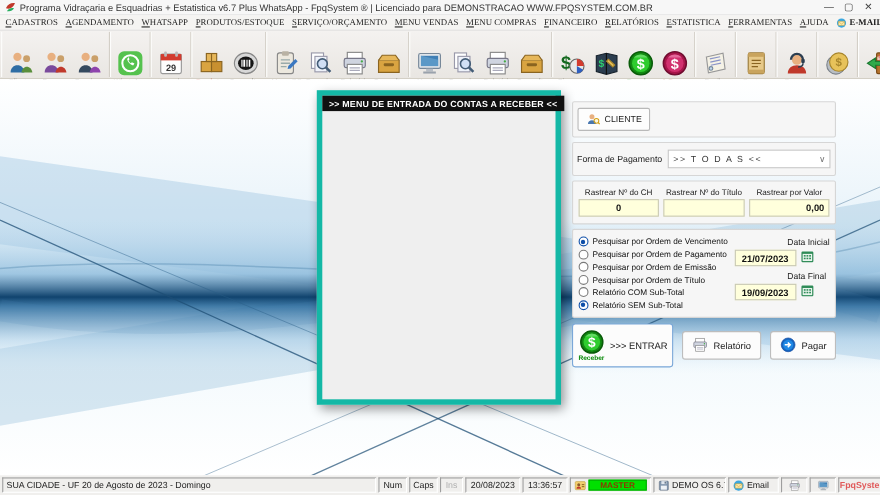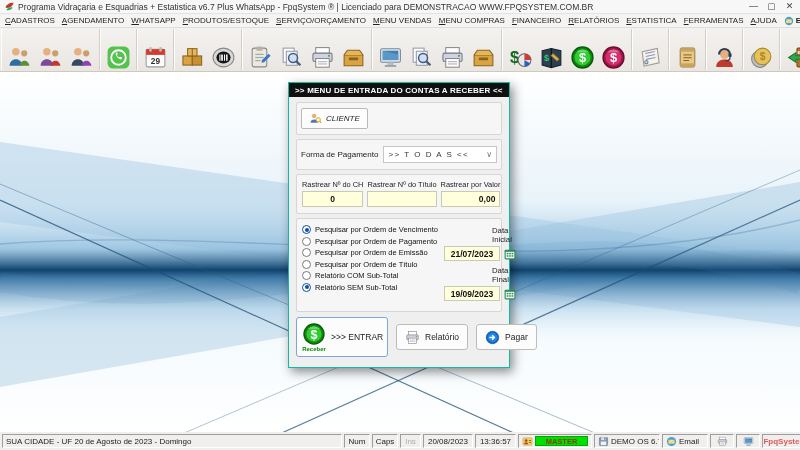--- a/index.html
+++ b/index.html
@@ -8,21 +8,21 @@
   .screen { position:relative; width:800px; height:450px; display:flex; flex-direction:column; background:#fff; }
 
   
   .titlebar { height:14px; background:#f7f7f7; display:flex; align-items:center; padding:0 2px; border-bottom:1px solid #e3e3e3; flex:0 0 auto; }
   .titlebar .appico { width:11px; height:11px; margin:0 3px 0 2px; }
   .titlebar .ttl { font-size:8.5px; color:#333; white-space:nowrap; overflow:hidden; flex:1; }
   .wctrls { display:flex; gap:1px; margin-left:4px; }
   .wctrl { width:17px; height:12px; font-size:9px; line-height:11px; text-align:center; color:#444; cursor:default; }
 
   
-  .menubar { height:14px; background:#f5f4f2; display:flex; align-items:center; gap:7px; padding:0 5px; border-bottom:1px solid #ddd; flex:0 0 auto; }
+  .menubar { height:14px; background:#f5f4f2; display:flex; align-items:center; gap:7px; padding:0 5px; border-bottom:1px solid #ddd; flex:0 0 auto;font-family:Liberation Serif, serif; }
   .mi { display:inline-block; font-size:8px; color:#222; white-space:nowrap; cursor:default; }
   .mi::first-letter { text-decoration:underline; }
   .mi-email { display:flex; align-items:center; gap:2px; font-weight:bold; }
   .mi-email .ic { width:10px; height:10px; }
 
   
   .toolbar { height:44px; background:linear-gradient(#f4f2f0,#e9e6e2); display:flex; align-items:stretch; padding:1px 1px; flex:0 0 auto; border-bottom:1px solid #cfcabf; }
   .tb-group { display:flex; align-items:stretch; padding:0 2px; border-right:1px solid #d3cfc7; border-left:1px solid #fdfdfc; }
   .tbtn { width:31px; flex:0 0 auto; display:flex; flex-direction:column; align-items:center; justify-content:flex-start; padding-top:2px; cursor:pointer; }
   .tbtn .ic { width:25px; height:25px;margin-top:14px; }
@@ -30,38 +30,38 @@
   .lbl.red { color:#bb2200; font-weight:bold; }
   .lbl.green { color:#0a7a0a; font-weight:bold; }
   .lbl.bold { font-weight:bold; }
   .ic svg { width:100%; height:100%; display:block; }
 
   
   .desktop { position:relative; flex:1 1 auto; overflow:hidden; background:#fff; }
   .wall { position:absolute; inset:0; width:100%; height:100%; }
 
   
-  .dialog { position:absolute; left:288px; top:10px; width:222px; height:286px; background:#efefef; border:1px solid #14b8a6; box-shadow:3px 4px 10px rgba(0,0,0,.45); display:flex; flex-direction:column; }
+  .dialog { position:absolute; left:288px; top:10px; width:222px; height:286px; background:#efefef; border:5px solid #14b8a6; box-shadow:3px 4px 10px rgba(0,0,0,.45); display:flex; flex-direction:row; }
   .dlg-title { height:14px; background:#101010; color:#fff; font-size:8px; font-weight:bold; display:flex; align-items:center; padding:0 6px; letter-spacing:.2px; flex:0 0 auto; }
   .dlg-body { flex:1; padding:5px 7px 4px 7px; display:flex; flex-direction:column; }
   .gbox { background:#f6f6f6; border:1px solid #d6d6d6; border-radius:2px; margin-bottom:4px; }
 
   
   .chk-row { display:flex; align-items:center; justify-content:space-between; padding:6px 5px; }
   .chk-item { display:flex; align-items:center; gap:3px; cursor:pointer; }
   .chk { width:9px; height:9px; border:1px solid #8a8a8a; background:#fff; border-radius:1px; position:relative; flex:0 0 auto; }
   .chk.checked { background:#2979d9; border-color:#2264b4; }
   .chk.checked::after { content:"✓"; position:absolute; left:0.5px; top:-2.5px; color:#fff; font-size:8px; font-weight:bold; }
   .chk-item .t { font-size:7.6px; color:#111; }
 
   
   .cli-row { display:flex; align-items:center; gap:5px; padding:5px 4px; }
   .cli-btn { display:flex; align-items:center; gap:4px; background:#fdfdfd; border:1px solid #b9b9b9; border-radius:2px; height:21px; padding:0 7px; cursor:pointer; }
   .cli-btn .ic { width:13px; height:13px; }
-  .cli-btn .t { font-size:8px; color:#222;font-style:italic; }
+  .cli-btn .t { font-size:8px; color:#222; }
   .cli-input { flex:1; height:18px; background:#fff; border:1px solid #cccccc; font-size:8px; color:#9b9b9b; letter-spacing:1.5px; display:flex; align-items:center; padding:0 4px; }
 
   
   .fp-row { display:flex; align-items:center; gap:5px; padding:6px 4px; }
   .fp-lab { font-size:8px; color:#222; white-space:nowrap; }
   .fp-select { flex:1; height:17px; background:#fff; border:1px solid #c6c6c6; font-size:8px; color:#333; letter-spacing:1.5px; display:flex; align-items:center; padding:0 4px; cursor:pointer; }
   .fp-select .chev { margin-left:auto; color:#777; font-size:8px; letter-spacing:0; }
 
   
   .ras-row { display:flex; gap:4px; padding:5px 5px 6px 5px; }
@@ -74,21 +74,21 @@
   
   .rd-wrap { display:flex; padding:6px 4px 6px 5px; }
   .radios { flex:1.5; display:flex; flex-direction:column; gap:2.5px; }
   .rad-item { display:flex; align-items:center; gap:4px; cursor:pointer; }
   .rad { width:9px; height:9px; border:1px solid #7a7a7a; border-radius:50%; background:#fff; position:relative; flex:0 0 auto; }
   .rad.on { border-color:#0d4ea8; }
   .rad.on::after { content:""; position:absolute; left:1.5px; top:1.5px; width:4px; height:4px; border-radius:50%; background:#0d4ea8; }
   .rad-item .t { font-size:7.5px; color:#111; white-space:nowrap; }
   .dates { flex:1; display:flex; flex-direction:column; padding-left:6px; }
   .dates .dlab { font-size:7.8px; color:#222; margin:1px 0 2px 0;padding-left:48px; }
-  .dfield-row { display:flex; align-items:flex-end; gap:3px; margin-bottom:4px; }
+  .dfield-row { display:flex; align-items:flex-start; gap:3px; margin-bottom:4px; }
   .dfield { width:56px; height:15px; background:#ffffdc; border:1px solid #c9c9b4; font-size:8.5px; font-weight:bold; color:#111; display:flex; align-items:center; justify-content:center; }
   .dcal { width:14px; height:13px; cursor:pointer; }
 
   
   .btn-row { display:flex; align-items:center; gap:8px; margin-top:1px; }
   .btn-entrar { width:92px; height:40px; background:#fcfcfc; border:1px solid #7aa7d8; border-radius:3px; display:flex; align-items:center; gap:5px; padding:2px 5px; cursor:pointer; }
   .be-icwrap { display:flex; flex-direction:column; align-items:center; }
   .be-icwrap .ic { width:24px; height:24px; }
   .be-cap { font-size:6px; font-weight:bold; color:#0a8a0a; margin-top:0px; }
   .be-text { font-size:8.5px; color:#222; white-space:nowrap; }

